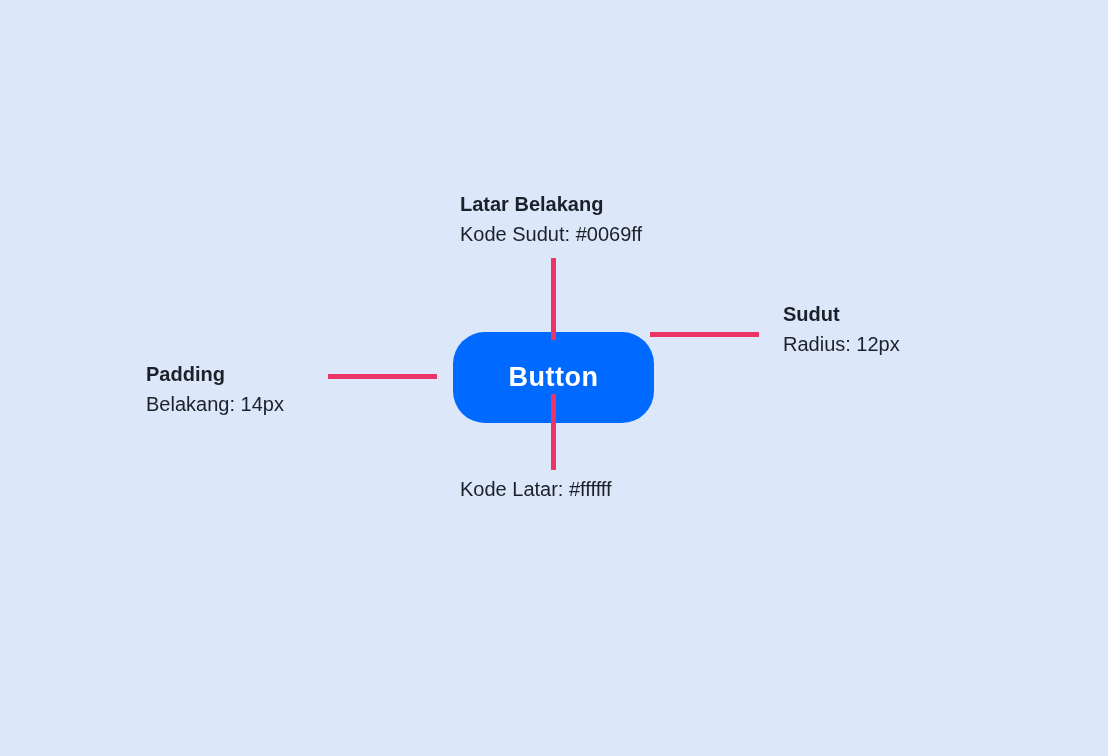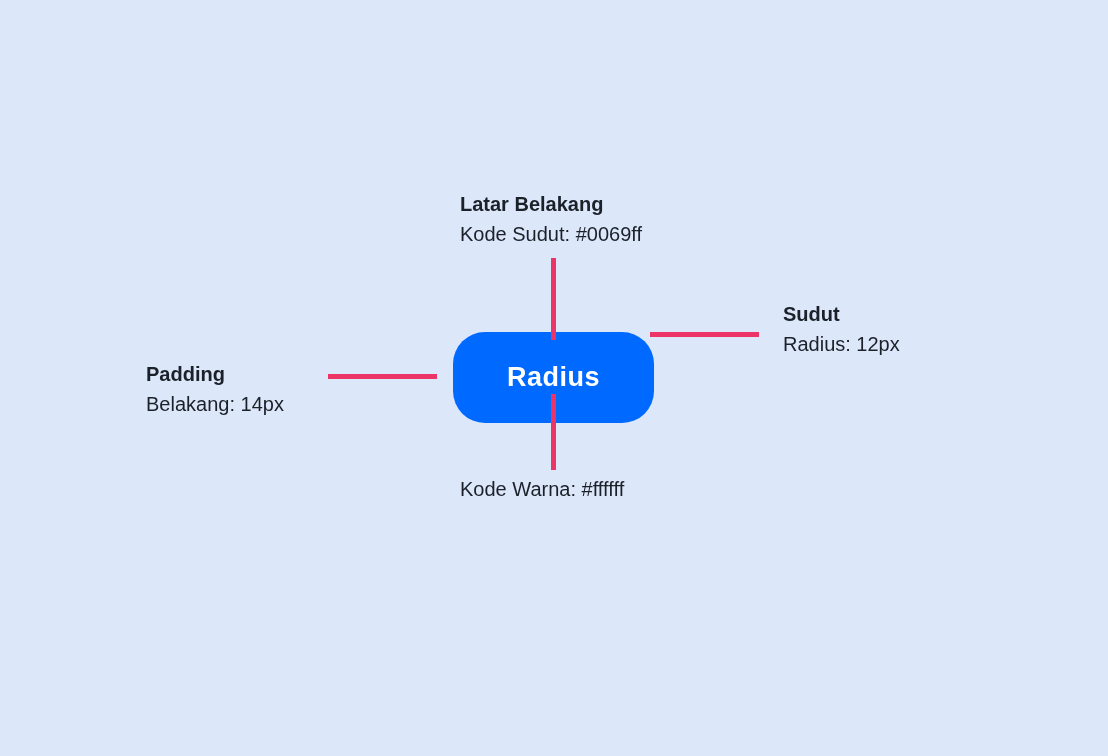--- a/index.html
+++ b/index.html
@@ -82,25 +82,25 @@
     <div class="title">Padding</div>
     <div class="detail">Belakang: 14px</div>
   </div>
 
   <div class="annotation anno-right">
     <div class="title">Sudut</div>
     <div class="detail">Radius: 12px</div>
   </div>
 
   <div class="annotation anno-bottom">
-    <div class="detail">Kode Warna: #ffffff</div>
+    <div class="detail">Kode Latar: #ffffff</div>
   </div>
 
   <div class="callout-line line-top"></div>
   <div class="callout-line line-left"></div>
   <div class="callout-line line-right"></div>
   <div class="callout-line line-bottom"></div>
 
   <button class="demo-button">
-    <span>Radius</span>
+    <span>Button</span>
   </button>
 
 </div>
 
 </body></html>

